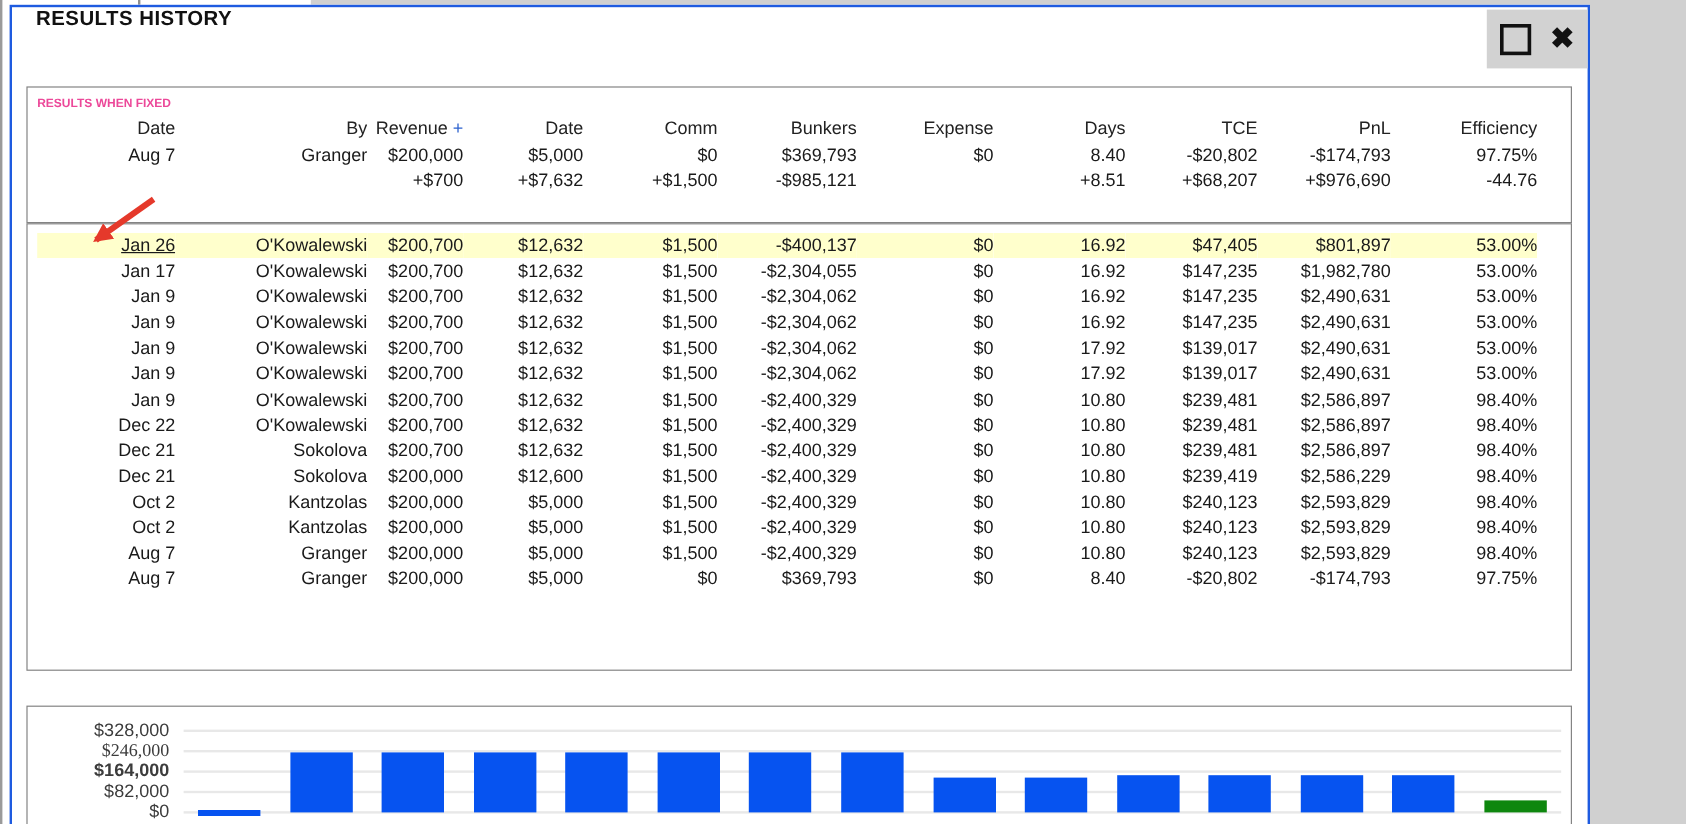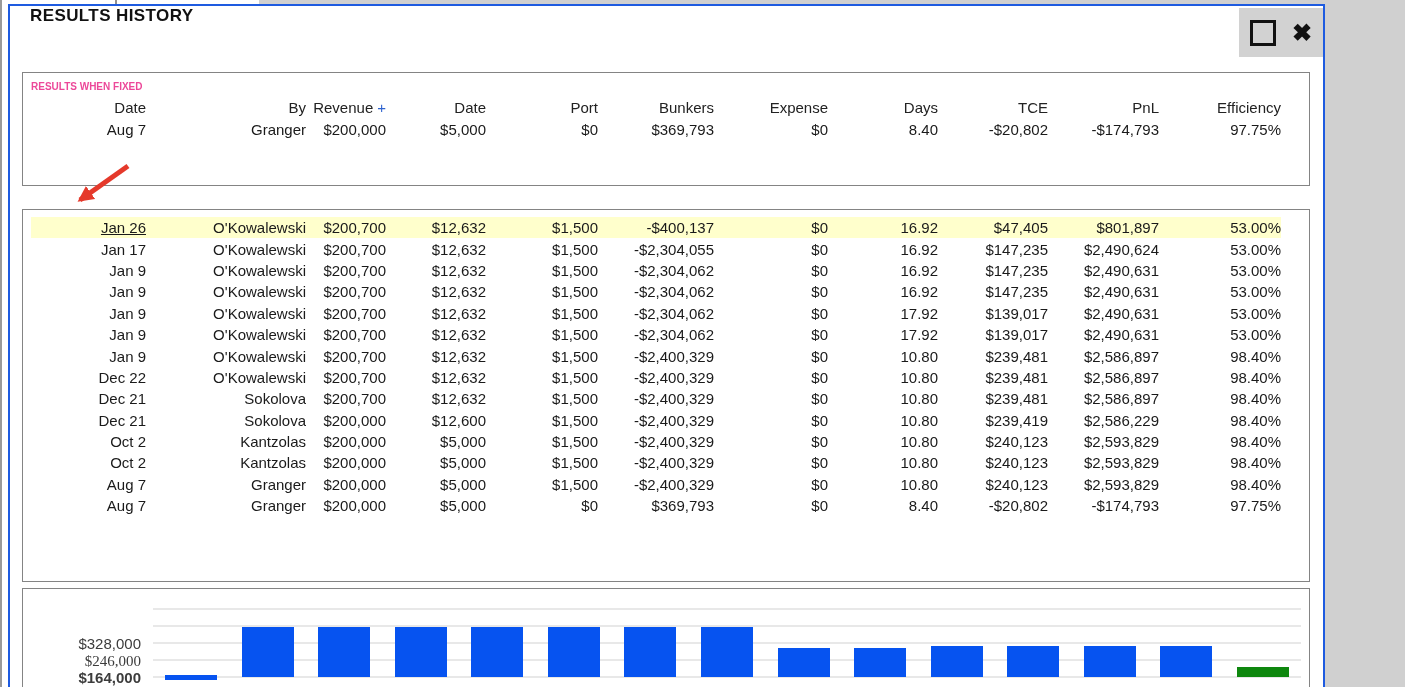--- a/index.html
+++ b/index.html
@@ -28,21 +28,21 @@
     display:flex;align-items:center;justify-content:center;gap:16px;
   }
   .btn-max{width:20px;height:20px;border:3px solid #111;background:transparent;cursor:pointer;}
   .btn-close{font-size:24px;font-weight:bold;color:#111;line-height:20px;cursor:pointer;}
 
   .box{
     position:absolute;left:12px;width:1288px;box-sizing:border-box;
     border:1px solid #848484;background:#fff;padding:4px 0 0 8px;
   }
   .summary-box{top:66px;height:114px;}
-  .history-box{top:203px;height:373px;padding-top:7px;}
+  .history-box{top:180px;height:373px;padding-top:7px;}
   .chart-box{top:582px;height:122px;padding:0;}
 
   .box-title{font-size:10px;font-weight:bold;color:#ec4899;line-height:20px;}
 
   table.grid{border-collapse:collapse;table-layout:fixed;width:1250px;}
   table.grid td,table.grid th{
     padding:0;height:21.4px;font-size:15px;font-weight:normal;color:#1a1a1a;
     white-space:nowrap;overflow:hidden;
   }
   table.grid th{color:#222;}
@@ -51,21 +51,21 @@
   tr.hl{background:#ffffcc;}
   tr.hl td.date{text-decoration:underline;}
   .sort-plus{color:#2e63cf;margin-left:4px;}
   td.pos{color:#0a8a0a;}
   td.neg{color:#ee0808;}
 
   
   .chart-inner{position:relative;width:100%;height:100%;}
   .ytick{
     position:absolute;left:0;width:118px;height:18px;line-height:18px;
-    text-align:right;font-size:15px;color:#3c3c3c;margin-top:35px;
+    text-align:right;font-size:15px;color:#3c3c3c;
   }
   .gridline{position:absolute;left:130px;right:8px;height:2px;background:#e8e8e8;}
   .bar{position:absolute;width:52px;}
 
   .arrow-svg{position:absolute;left:48px;top:152px;width:84px;height:58px;pointer-events:none;}
 </style>
 </head>
 <body>
 
 <div class="left-line"></div>
@@ -97,21 +97,21 @@
           <col style="width: 110px;">
           <col style="width: 111px;">
           <col style="width: 122px;">
         </colgroup>
       <thead>
           <tr id="sum-head-row">
             <th class="al">Date</th>
             <th class="al">By</th>
             <th class="ar">Revenue<span class="sort-plus">+</span></th>
             <th class="ar">Date</th>
-            <th class="ar">Port</th>
+            <th class="ar">Comm</th>
             <th class="ar">Bunkers</th>
             <th class="ar">Expense</th>
             <th class="ar">Days</th>
             <th class="ar">TCE</th>
             <th class="ar">PnL</th>
             <th class="ar">Efficiency</th>
           </tr>
         </thead>
       <tbody id="sum-body">
           <tr>
@@ -119,20 +119,33 @@
             <td class="al">Granger</td>
             <td class="ar">$200,000</td>
             <td class="ar">$5,000</td>
             <td class="ar">$0</td>
             <td class="ar">$369,793</td>
             <td class="ar">$0</td>
             <td class="ar">8.40</td>
             <td class="ar">-$20,802</td>
             <td class="ar">-$174,793</td>
             <td class="ar">97.75%</td>
+          </tr>
+          <tr>
+            <td class="al"></td>
+            <td class="al"></td>
+            <td class="ar pos">+$700</td>
+            <td class="ar pos">+$7,632</td>
+            <td class="ar pos">+$1,500</td>
+            <td class="ar neg">-$985,121</td>
+            <td class="ar"></td>
+            <td class="ar pos">+8.51</td>
+            <td class="ar pos">+$68,207</td>
+            <td class="ar pos">+$976,690</td>
+            <td class="ar neg">-44.76</td>
           </tr>
         </tbody>
     </table>
   </div>
 
   <div class="box history-box">
     <table class="grid">
       <colgroup id="hist-cols">
           <col style="width: 115px;">
           <col style="width: 160px;">
@@ -163,21 +176,21 @@
           <tr>
             <td class="al date">Jan 17</td>
             <td class="al">O'Kowalewski</td>
             <td class="ar">$200,700</td>
             <td class="ar">$12,632</td>
             <td class="ar">$1,500</td>
             <td class="ar">-$2,304,055</td>
             <td class="ar">$0</td>
             <td class="ar">16.92</td>
             <td class="ar">$147,235</td>
-            <td class="ar">$2,490,624</td>
+            <td class="ar">$1,982,780</td>
             <td class="ar">53.00%</td>
           </tr>
           <tr>
             <td class="al date">Jan 9</td>
             <td class="al">O'Kowalewski</td>
             <td class="ar">$200,700</td>
             <td class="ar">$12,632</td>
             <td class="ar">$1,500</td>
             <td class="ar">-$2,304,062</td>
             <td class="ar">$0</td>

